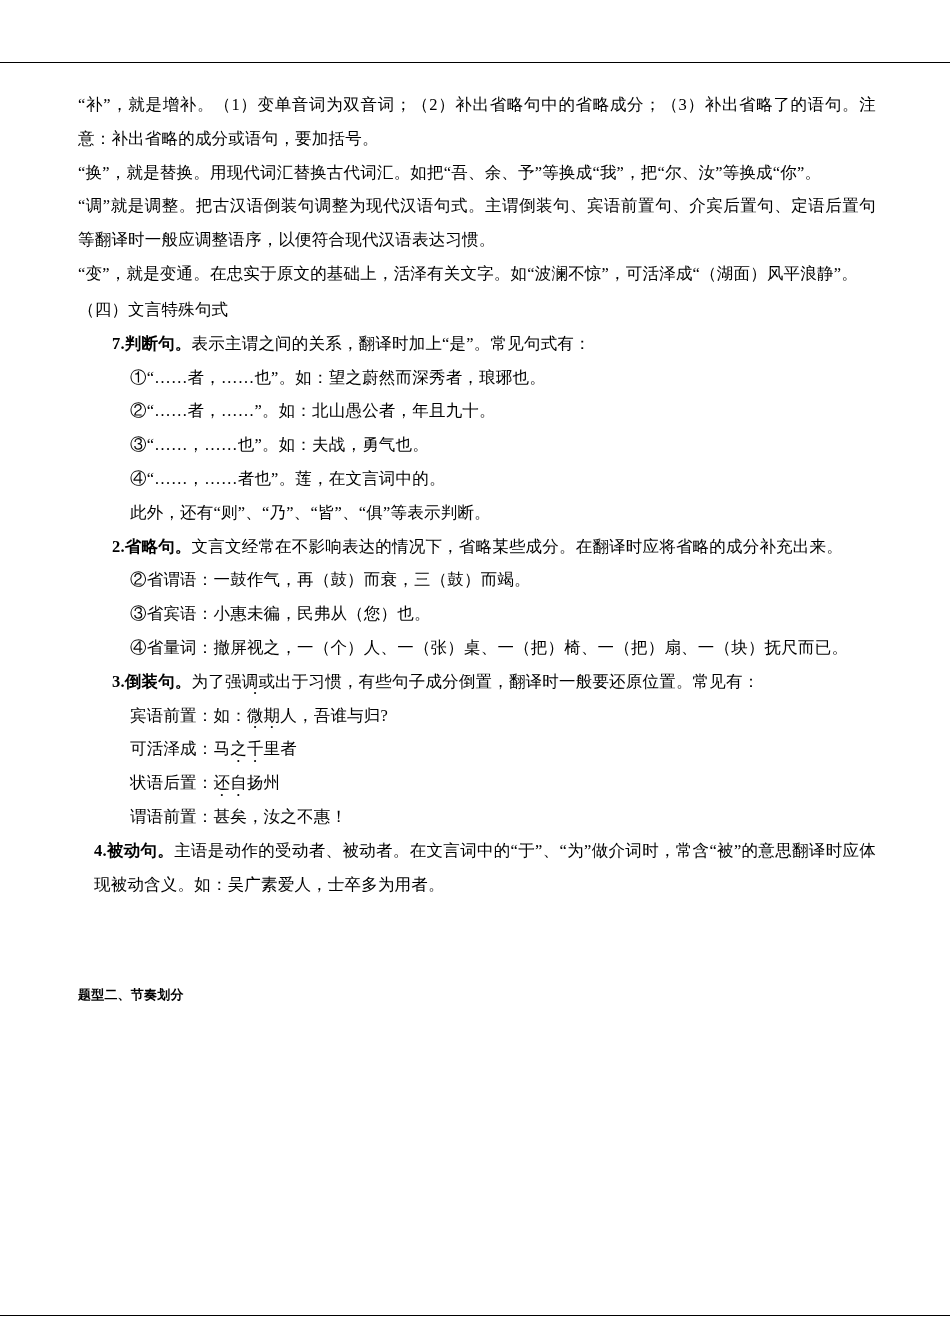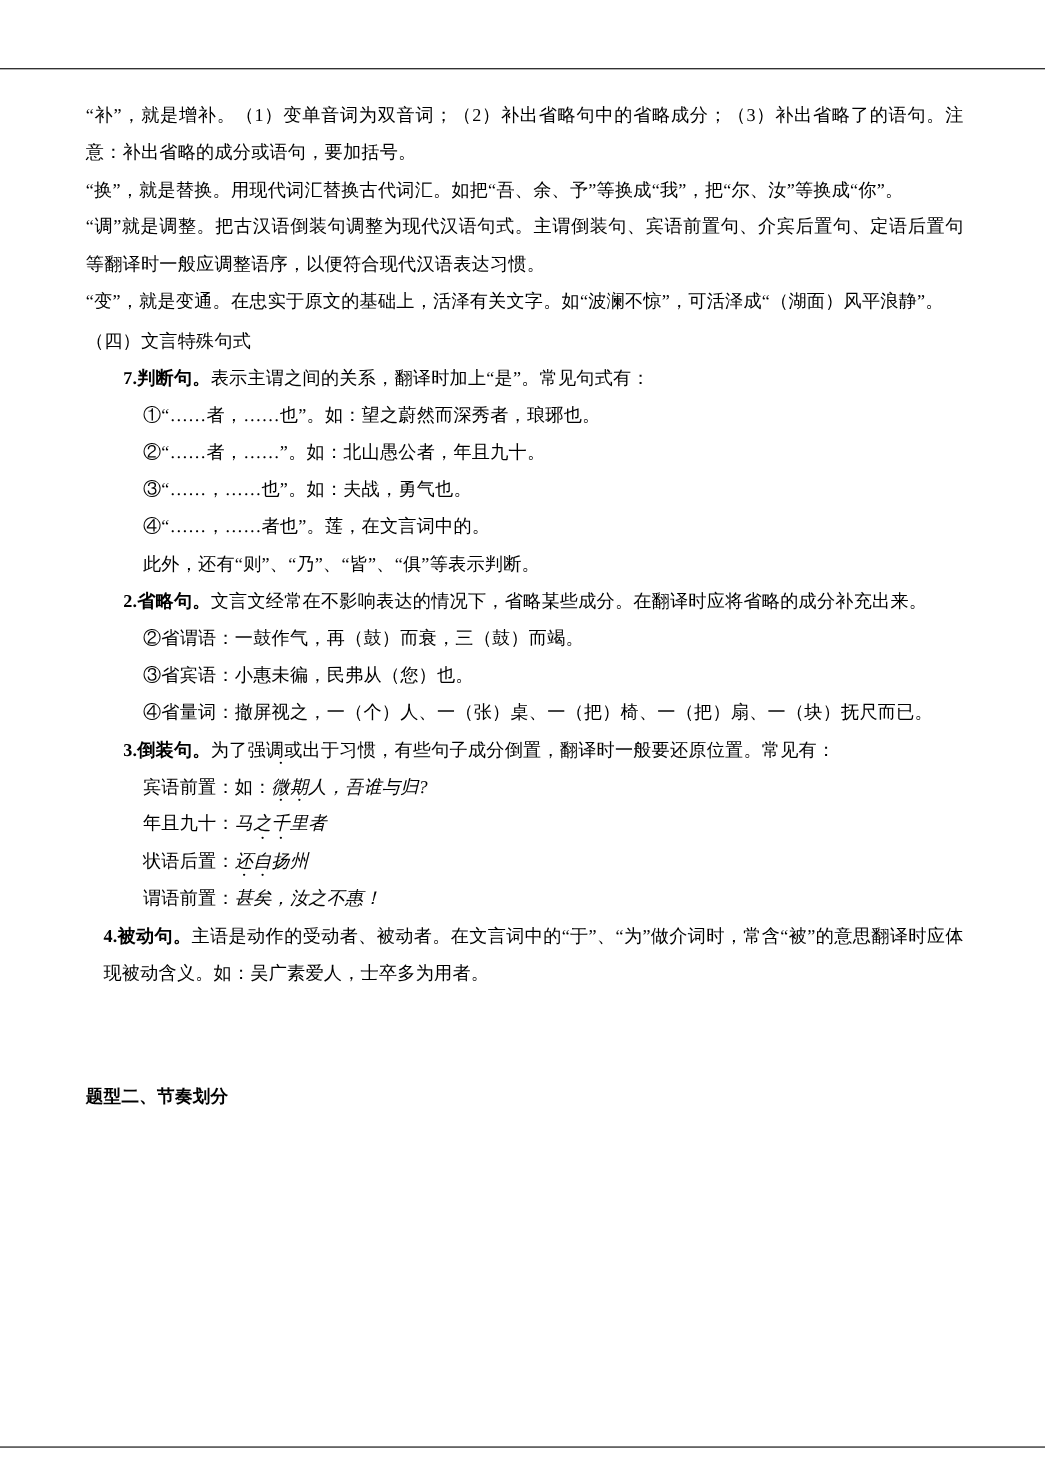--- a/index.html
+++ b/index.html
@@ -68,25 +68,24 @@
   .em-dot::after {
     content: "·";
     position: absolute;
     left: 50%;
     transform: translateX(-50%);
     top: -0.78em;
     font-size: 17px;
     line-height: 1;
   }
   .italic-line {
-    font-style: italic;
   }
   .heading2 {
     font-weight: bold;
-    font-size: 16px;
+    font-size: 13px;
     margin-top: 54px;
   }
   .spacer-lg {
     height: 26px;
   }
 </style>
 </head>
 <body>
 
 <div class="page">
@@ -118,21 +117,21 @@
     <p class="p indent3">④省量词：撤屏视之，一（个）人、一（张）桌、一（把）椅、一（把）扇、一（块）抚尺而已。</p>
 
     <p class="p indent2">
       <span class="bold">3.倒装句。</span><span>为了强调或出于习惯，有些句子成分倒置，翻译时一般要还原位置。常见有：</span>
     </p>
 
     <p class="p indent3">
       <span>宾语前置：如：</span><span class="italic-line"><span class="em-dot">微</span>期人，吾谁与归?</span>
     </p>
     <p class="p indent3">
-      <span>年且九十：</span><span class="italic-line">马之<span class="em-dot">千</span><span class="em-dot">里</span>者</span>
+      <span>可活泽成：</span><span class="italic-line">马之<span class="em-dot">千</span><span class="em-dot">里</span>者</span>
     </p>
     <p class="p indent3">
       <span>状语后置：</span><span class="italic-line">还<span class="em-dot">自</span><span class="em-dot">扬</span>州</span>
     </p>
     <p class="p indent3">
       <span>谓语前置：</span><span class="italic-line"><span class="em-dot">甚</span><span class="em-dot">矣</span>，汝之不惠！</span>
     </p>
 
     <p class="p indent1">
       <span class="bold">4.被动句。</span><span>主语是动作的受动者、被动者。在文言词中的“于”、“为”做介词时，常含“被”的意思翻译时应体现被动含义。如：吴广素爱人，士卒多为用者。</span>

